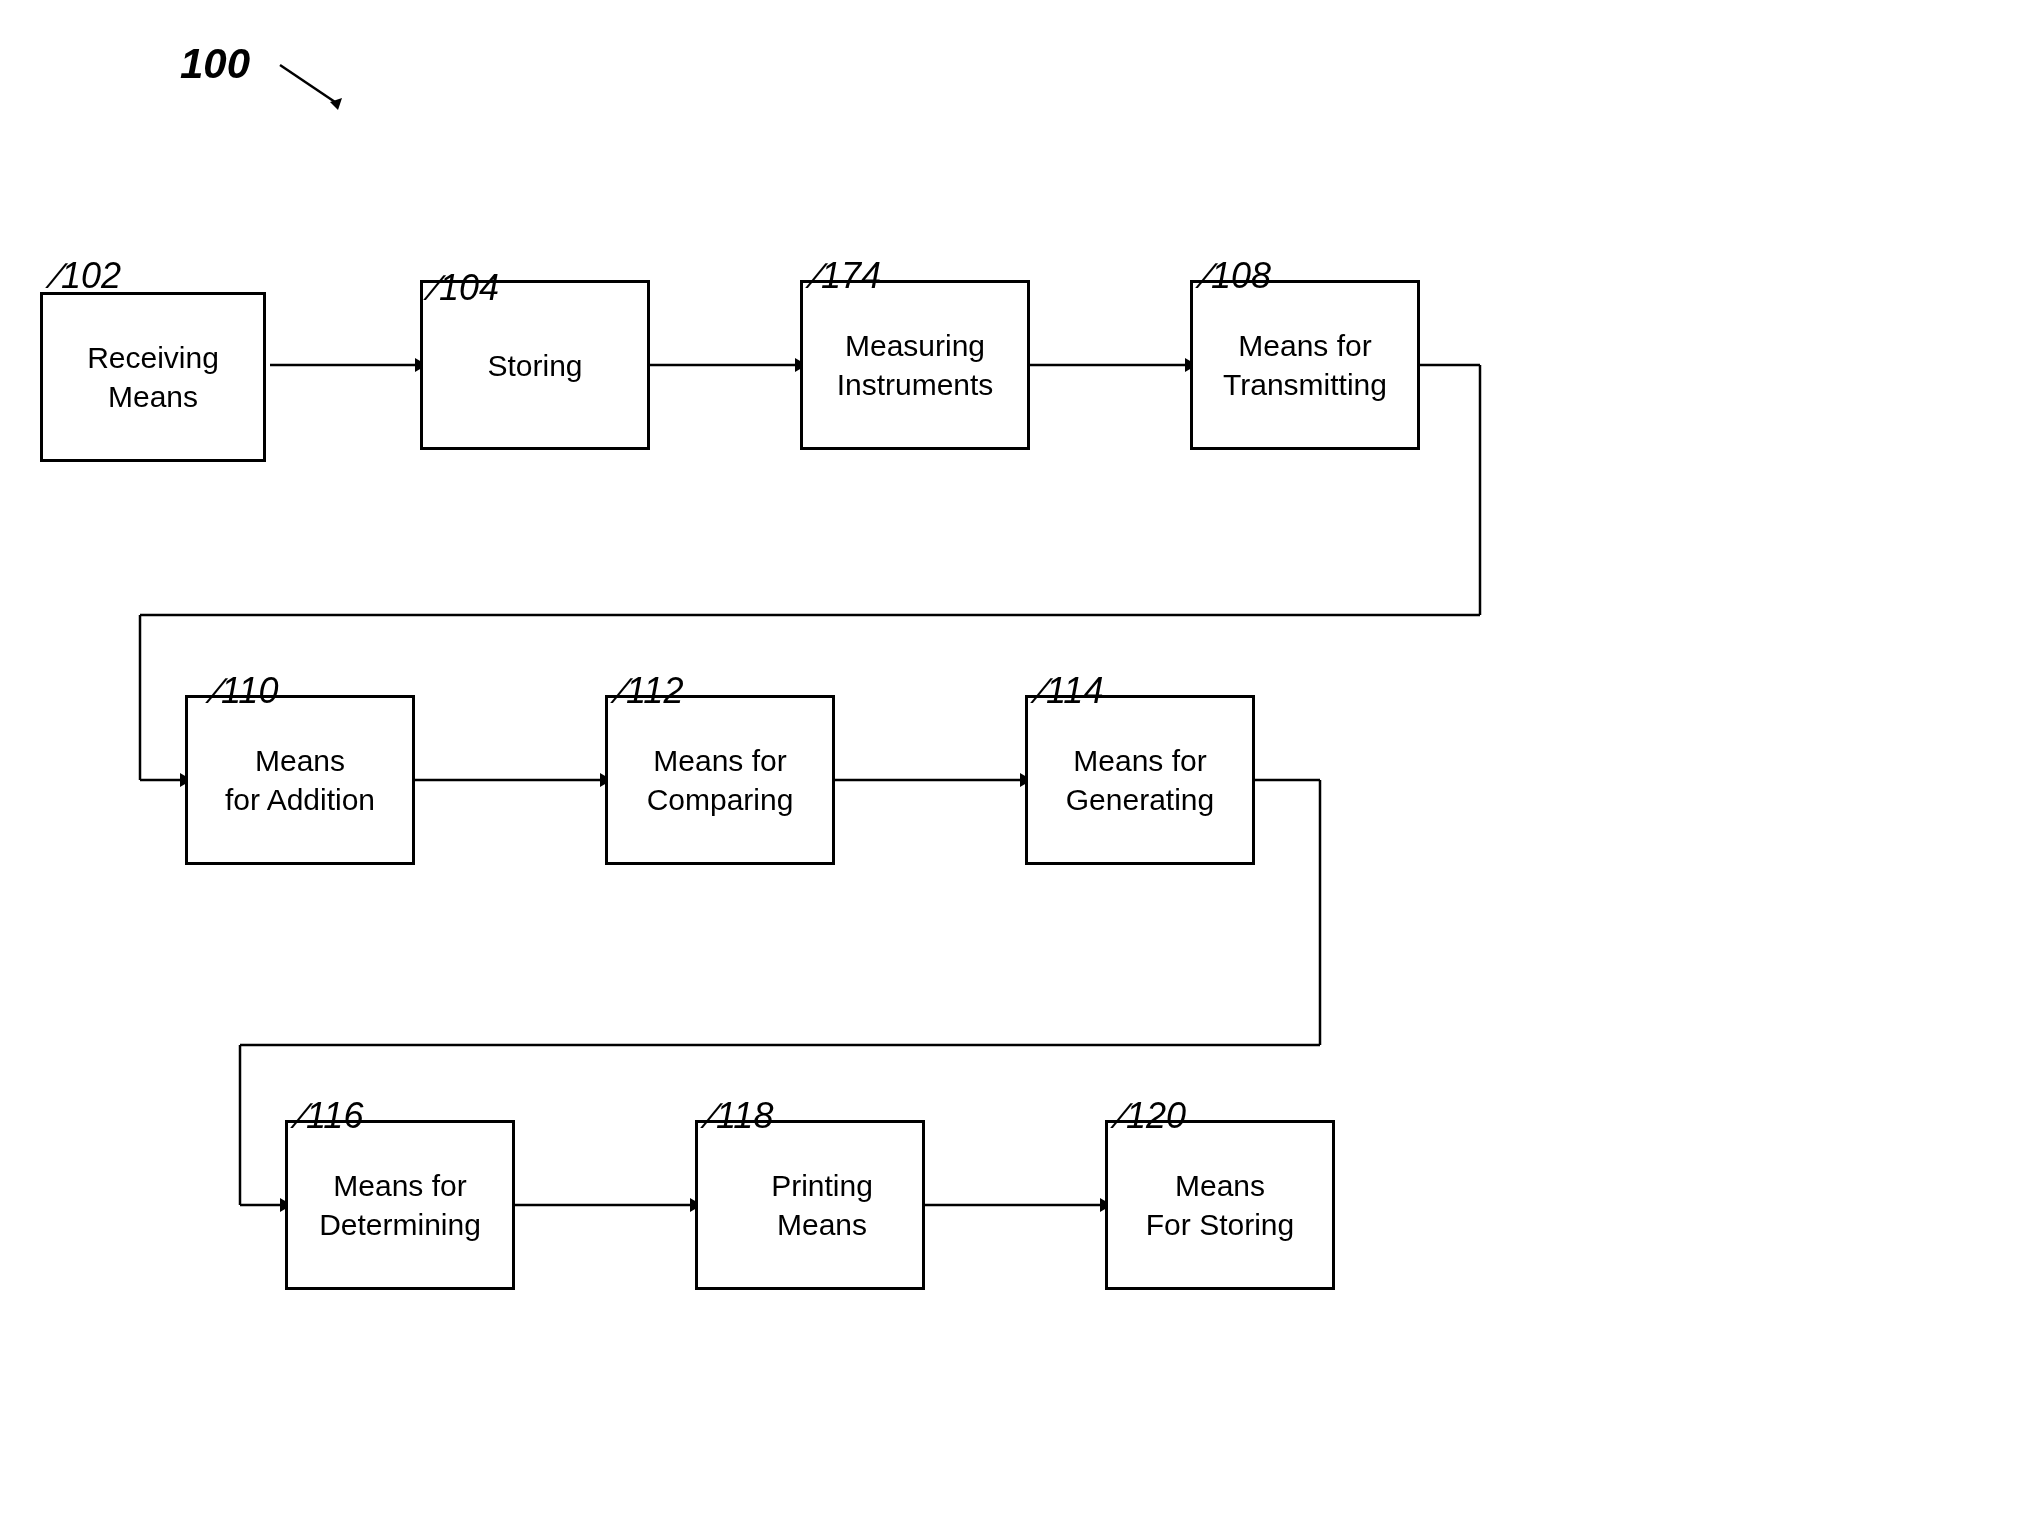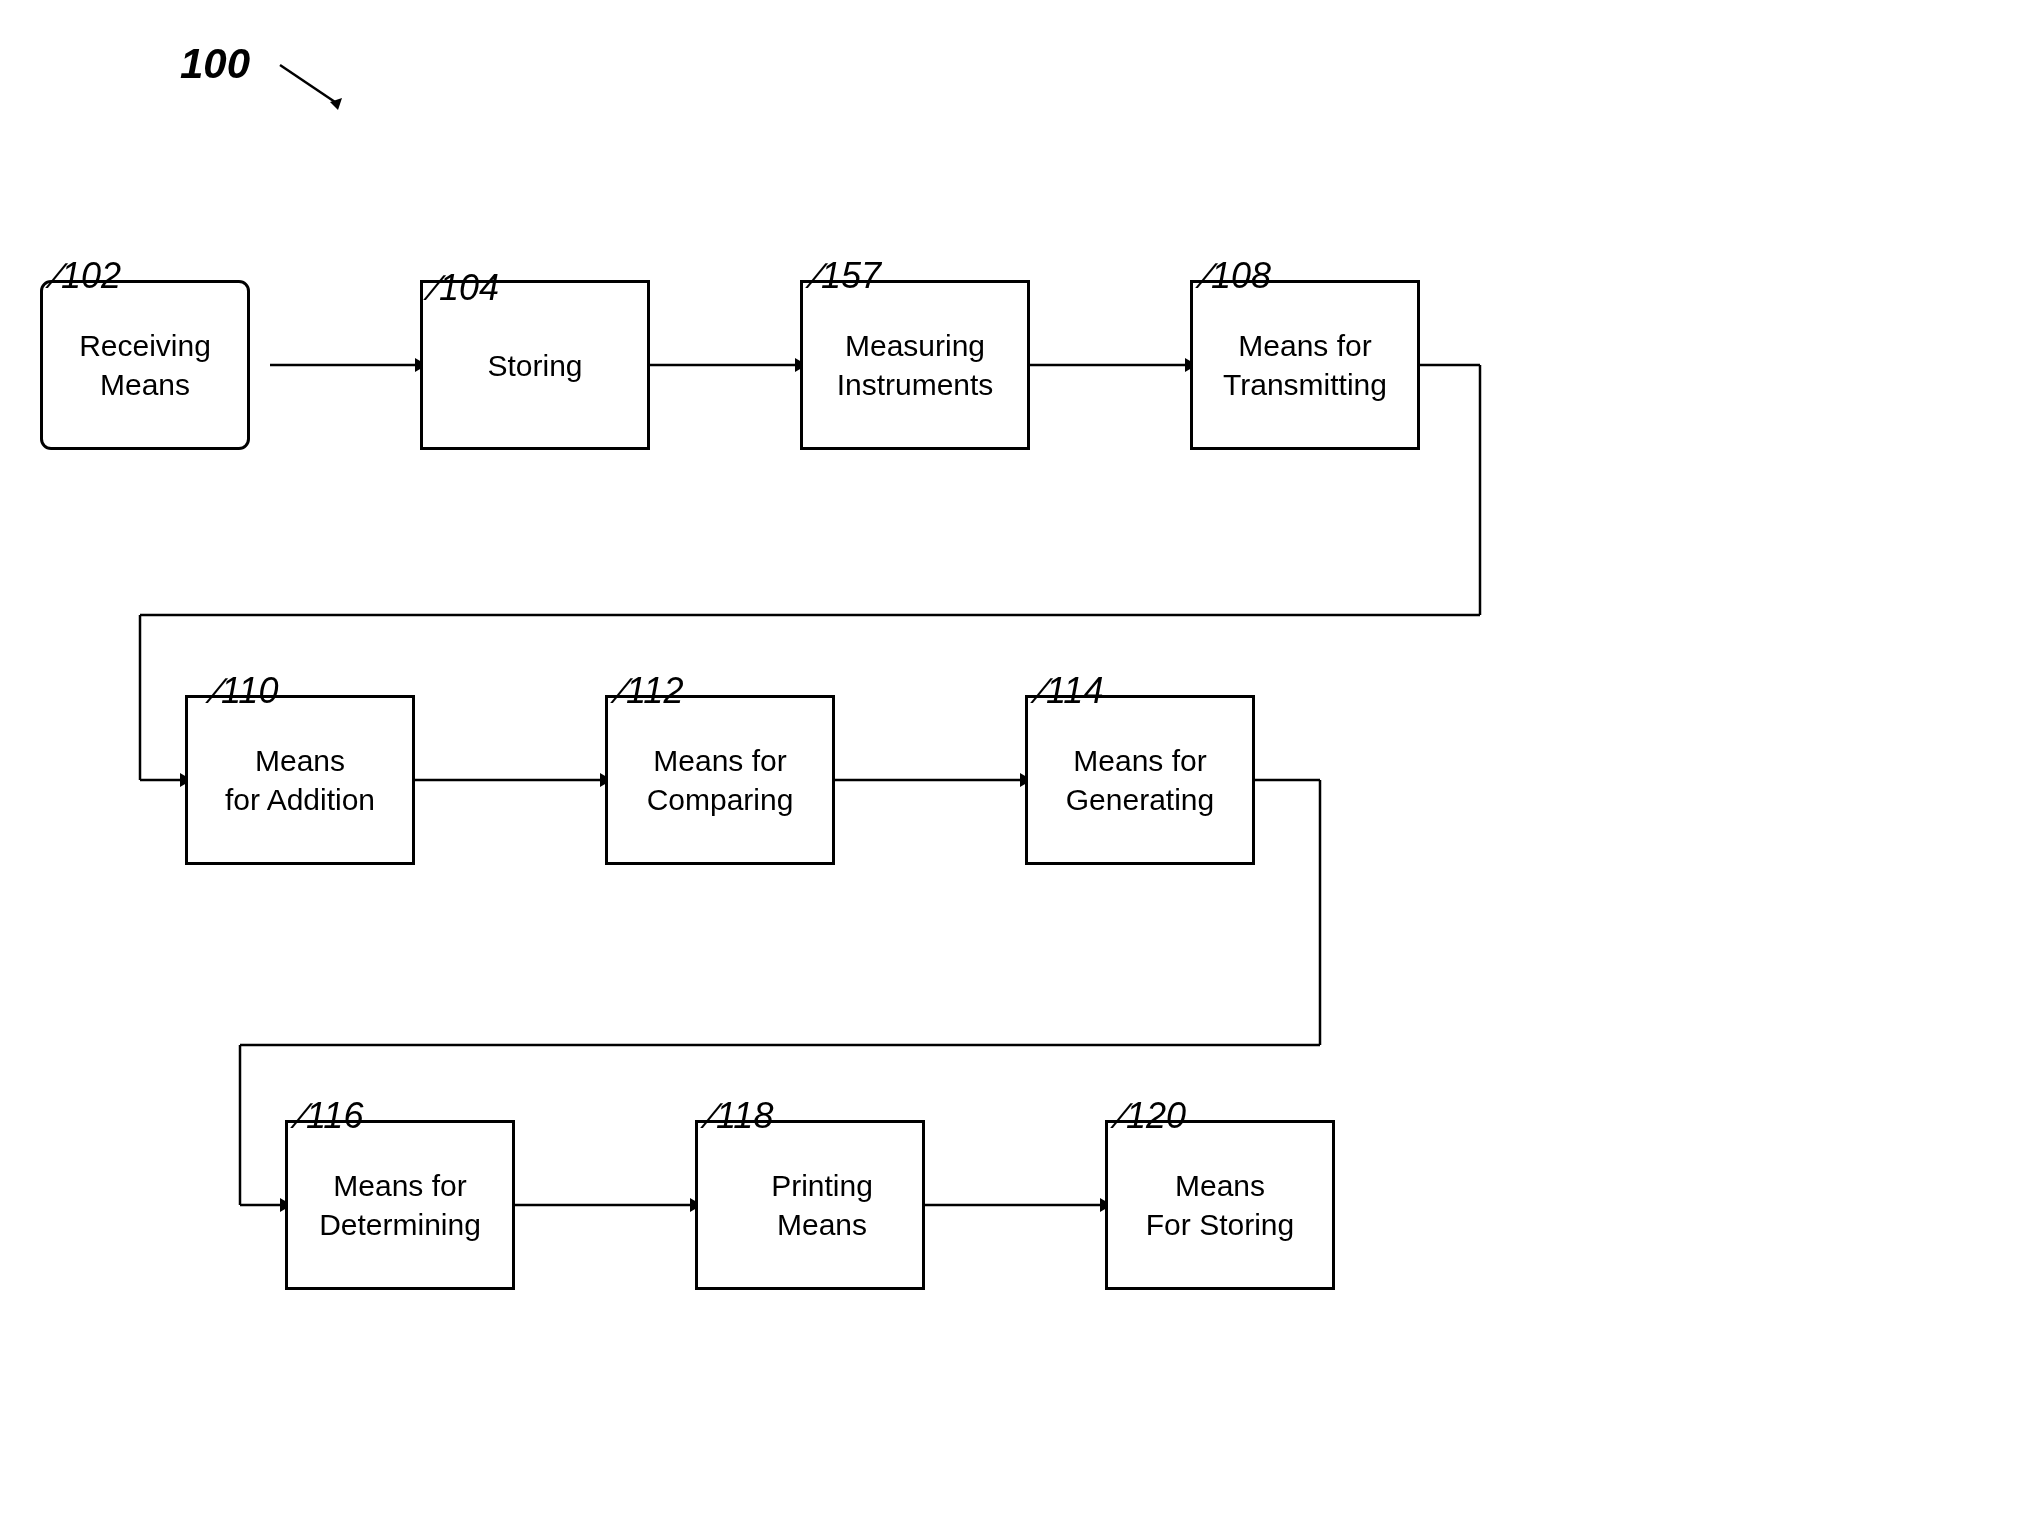--- a/index.html
+++ b/index.html
@@ -116,39 +116,39 @@
     <polygon points="280,1198 292,1205 280,1212" fill="#000"></polygon>
 
     <line x1="515" y1="1205" x2="695" y2="1205" stroke="#000" stroke-width="2.5"></line>
     <polygon points="690,1198 702,1205 690,1212" fill="#000"></polygon>
 
     <line x1="925" y1="1205" x2="1105" y2="1205" stroke="#000" stroke-width="2.5"></line>
     <polygon points="1100,1198 1112,1205 1100,1212" fill="#000"></polygon>
 
   </svg>
 
-  <div class="box" style="left:40px; top:280px; width:210px; height:170px;border-radius:11px;">
+  <div class="box" style="left:40px; top:292px; width:226px; height:170px;">
     <span>Receiving<br>Means</span>
   </div>
   <div class="ref-label" style="left:55px; top:255px;">
     <span style="font-style:italic;">∕102</span>
   </div>
 
   <div class="box" style="left:420px; top:280px; width:230px; height:170px;">
     <span>Storing</span>
   </div>
   <div class="ref-label" style="left:433px; top:255px;margin-top:12px;">
     <span style="font-style:italic;">∕104</span>
   </div>
 
   <div class="box" style="left:800px; top:280px; width:230px; height:170px;">
     <span>Measuring<br>Instruments</span>
   </div>
   <div class="ref-label" style="left:815px; top:255px;">
-    <span style="font-style:italic;">∕157</span>
+    <span style="font-style:italic;">∕174</span>
   </div>
 
   <div class="box" style="left:1190px; top:280px; width:230px; height:170px;">
     <span>Means for<br>Transmitting</span>
   </div>
   <div class="ref-label" style="left:1205px; top:255px;">
     <span style="font-style:italic;">∕108</span>
   </div>
 
   <div class="box" style="left:185px; top:695px; width:230px; height:170px;">

